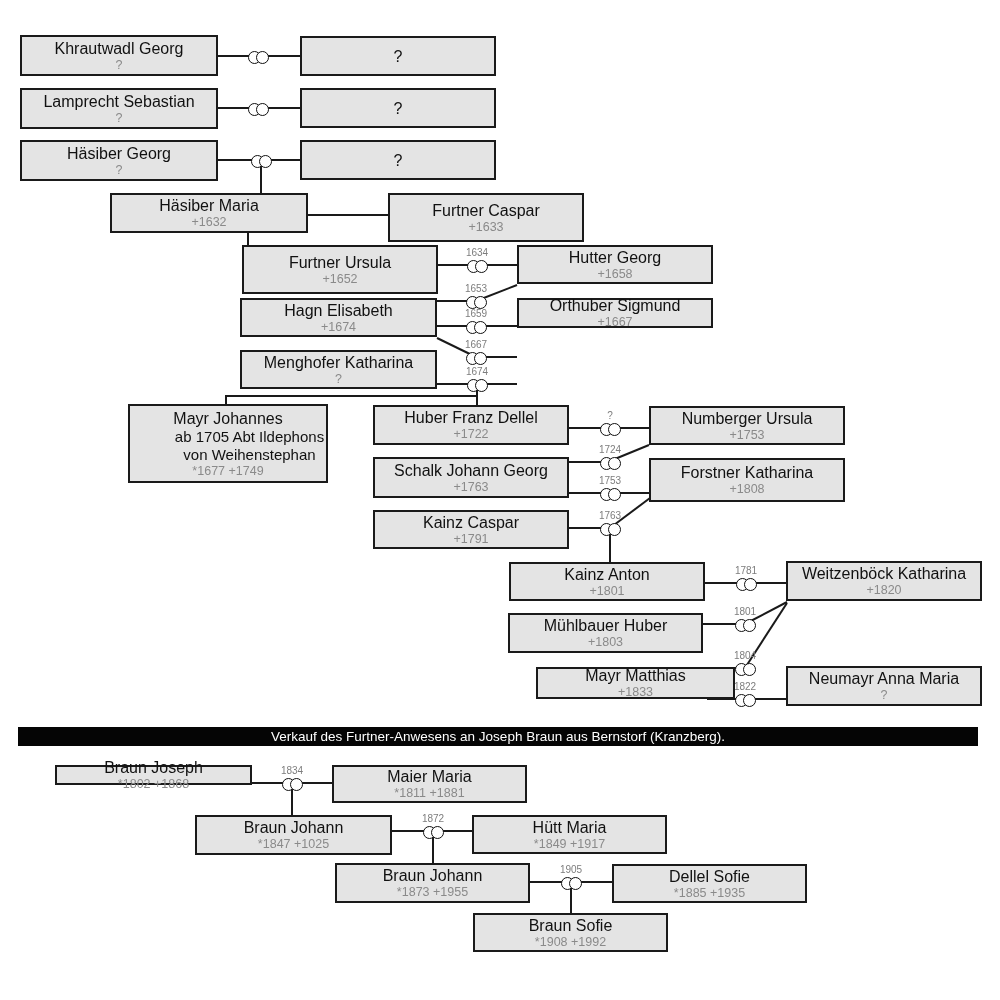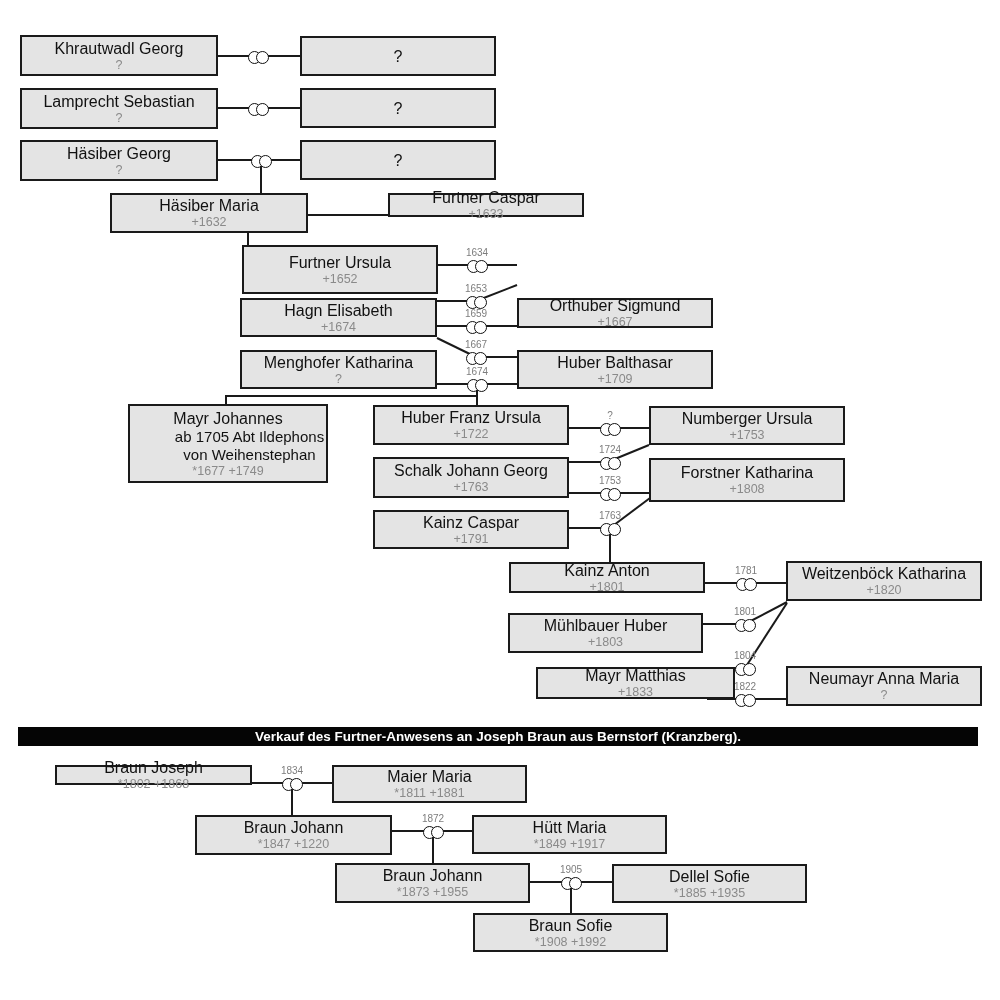--- a/index.html
+++ b/index.html
@@ -20,21 +20,21 @@
   .marriage{position:absolute;z-index:2;width:44px;text-align:center;}
   .myear{height:12px;line-height:12px;font-size:10px;color:#7d7d7d;}
   .rings{height:14px;display:flex;justify-content:center;align-items:center;}
   .ring{
     width:13px;height:13px;box-sizing:border-box;border:1.7px solid #111111;
     border-radius:50%;background:#ffffff;display:inline-block;flex:0 0 auto;
   }
   .r2{margin-left:-5px;}
   #banner{
     position:absolute;z-index:3;left:18px;top:727px;width:960px;height:19px;
-    background:#050505;color:#ffffff;font-size:13.5px;font-weight:bold;
+    background:#050505;color:#ffffff;font-size:13.5px;font-weight:normal;
     line-height:19px;text-align:center;
   }
 </style>
 </head>
 <body>
 
 <div id="canvas">
 
   <svg id="lines" width="1000" height="1000">
     <g stroke="#1a1a1a" stroke-width="2" fill="none">
@@ -238,71 +238,71 @@
       <div class="pdates">?</div>
     </div>
   <div class="pbox" style="left:300px;top:140px;width:196px;height:40px">
       <div class="pname">?</div>
       <div class="pdates"></div>
     </div>
   <div class="pbox" style="left:110px;top:193px;width:198px;height:40px">
       <div class="pname">Häsiber Maria</div>
       <div class="pdates">+1632</div>
     </div>
-  <div class="pbox" style="left:388px;top:193px;width:196px;height:24px">
+  <div class="pbox" style="left:388px;top:193px;width:196px;height:49px">
       <div class="pname">Furtner Caspar</div>
       <div class="pdates">+1633</div>
     </div>
   <div class="pbox" style="left:242px;top:245px;width:196px;height:49px">
       <div class="pname">Furtner Ursula</div>
       <div class="pdates">+1652</div>
     </div>
+  <div class="pbox" style="left:517px;top:245px;width:196px;height:39px">
+      <div class="pname">Hutter Georg</div>
+      <div class="pdates">+1658</div>
+    </div>
   <div class="pbox" style="left:240px;top:298px;width:197px;height:39px">
       <div class="pname">Hagn Elisabeth</div>
       <div class="pdates">+1674</div>
     </div>
   <div class="pbox" style="left:517px;top:298px;width:196px;height:30px">
       <div class="pname">Orthuber Sigmund</div>
       <div class="pdates">+1667</div>
     </div>
   <div class="pbox" style="left:240px;top:350px;width:197px;height:39px">
       <div class="pname">Menghofer Katharina</div>
       <div class="pdates">?</div>
-    </div>
-  <div class="pbox" style="left:517px;top:350px;width:196px;height:39px">
-      <div class="pname">Huber Balthasar</div>
-      <div class="pdates">+1709</div>
     </div>
   <div class="pbox" style="left:128px;top:404px;width:200px;height:79px">
       <div class="pname">Mayr Johannes</div>
       <div class="pline">ab 1705 Abt Ildephons</div>
       <div class="pline">von Weihenstephan</div>
       <div class="pdates">*1677 +1749</div>
     </div>
   <div class="pbox" style="left:373px;top:405px;width:196px;height:40px">
-      <div class="pname">Huber Franz Ursula</div>
+      <div class="pname">Huber Franz Dellel</div>
       <div class="pdates">+1722</div>
     </div>
   <div class="pbox" style="left:649px;top:406px;width:196px;height:39px">
       <div class="pname">Numberger Ursula</div>
       <div class="pdates">+1753</div>
     </div>
   <div class="pbox" style="left:373px;top:457px;width:196px;height:41px">
       <div class="pname">Schalk Johann Georg</div>
       <div class="pdates">+1763</div>
     </div>
   <div class="pbox" style="left:649px;top:458px;width:196px;height:44px">
       <div class="pname">Forstner Katharina</div>
       <div class="pdates">+1808</div>
     </div>
   <div class="pbox" style="left:373px;top:510px;width:196px;height:39px">
       <div class="pname">Kainz Caspar</div>
       <div class="pdates">+1791</div>
     </div>
-  <div class="pbox" style="left:509px;top:562px;width:196px;height:31px">
+  <div class="pbox" style="left:509px;top:562px;width:196px;height:39px">
       <div class="pname">Kainz Anton</div>
       <div class="pdates">+1801</div>
     </div>
   <div class="pbox" style="left:786px;top:561px;width:196px;height:40px">
       <div class="pname">Weitzenböck Katharina</div>
       <div class="pdates">+1820</div>
     </div>
   <div class="pbox" style="left:508px;top:613px;width:195px;height:40px">
       <div class="pname">Mühlbauer Huber</div>
       <div class="pdates">+1803</div>
@@ -321,21 +321,21 @@
   <div class="pbox" style="left:55px;top:765px;width:197px;height:20px">
       <div class="pname">Braun Joseph</div>
       <div class="pdates">*1802 +1868</div>
     </div>
   <div class="pbox" style="left:332px;top:765px;width:195px;height:38px">
       <div class="pname">Maier Maria</div>
       <div class="pdates">*1811 +1881</div>
     </div>
   <div class="pbox" style="left:195px;top:815px;width:197px;height:40px">
       <div class="pname">Braun Johann</div>
-      <div class="pdates">*1847 +1220</div>
+      <div class="pdates">*1847 +1025</div>
     </div>
   <div class="pbox" style="left:472px;top:815px;width:195px;height:39px">
       <div class="pname">Hütt Maria</div>
       <div class="pdates">*1849 +1917</div>
     </div>
   <div class="pbox" style="left:335px;top:863px;width:195px;height:40px">
       <div class="pname">Braun Johann</div>
       <div class="pdates">*1873 +1955</div>
     </div>
   <div class="pbox" style="left:612px;top:864px;width:195px;height:39px">

